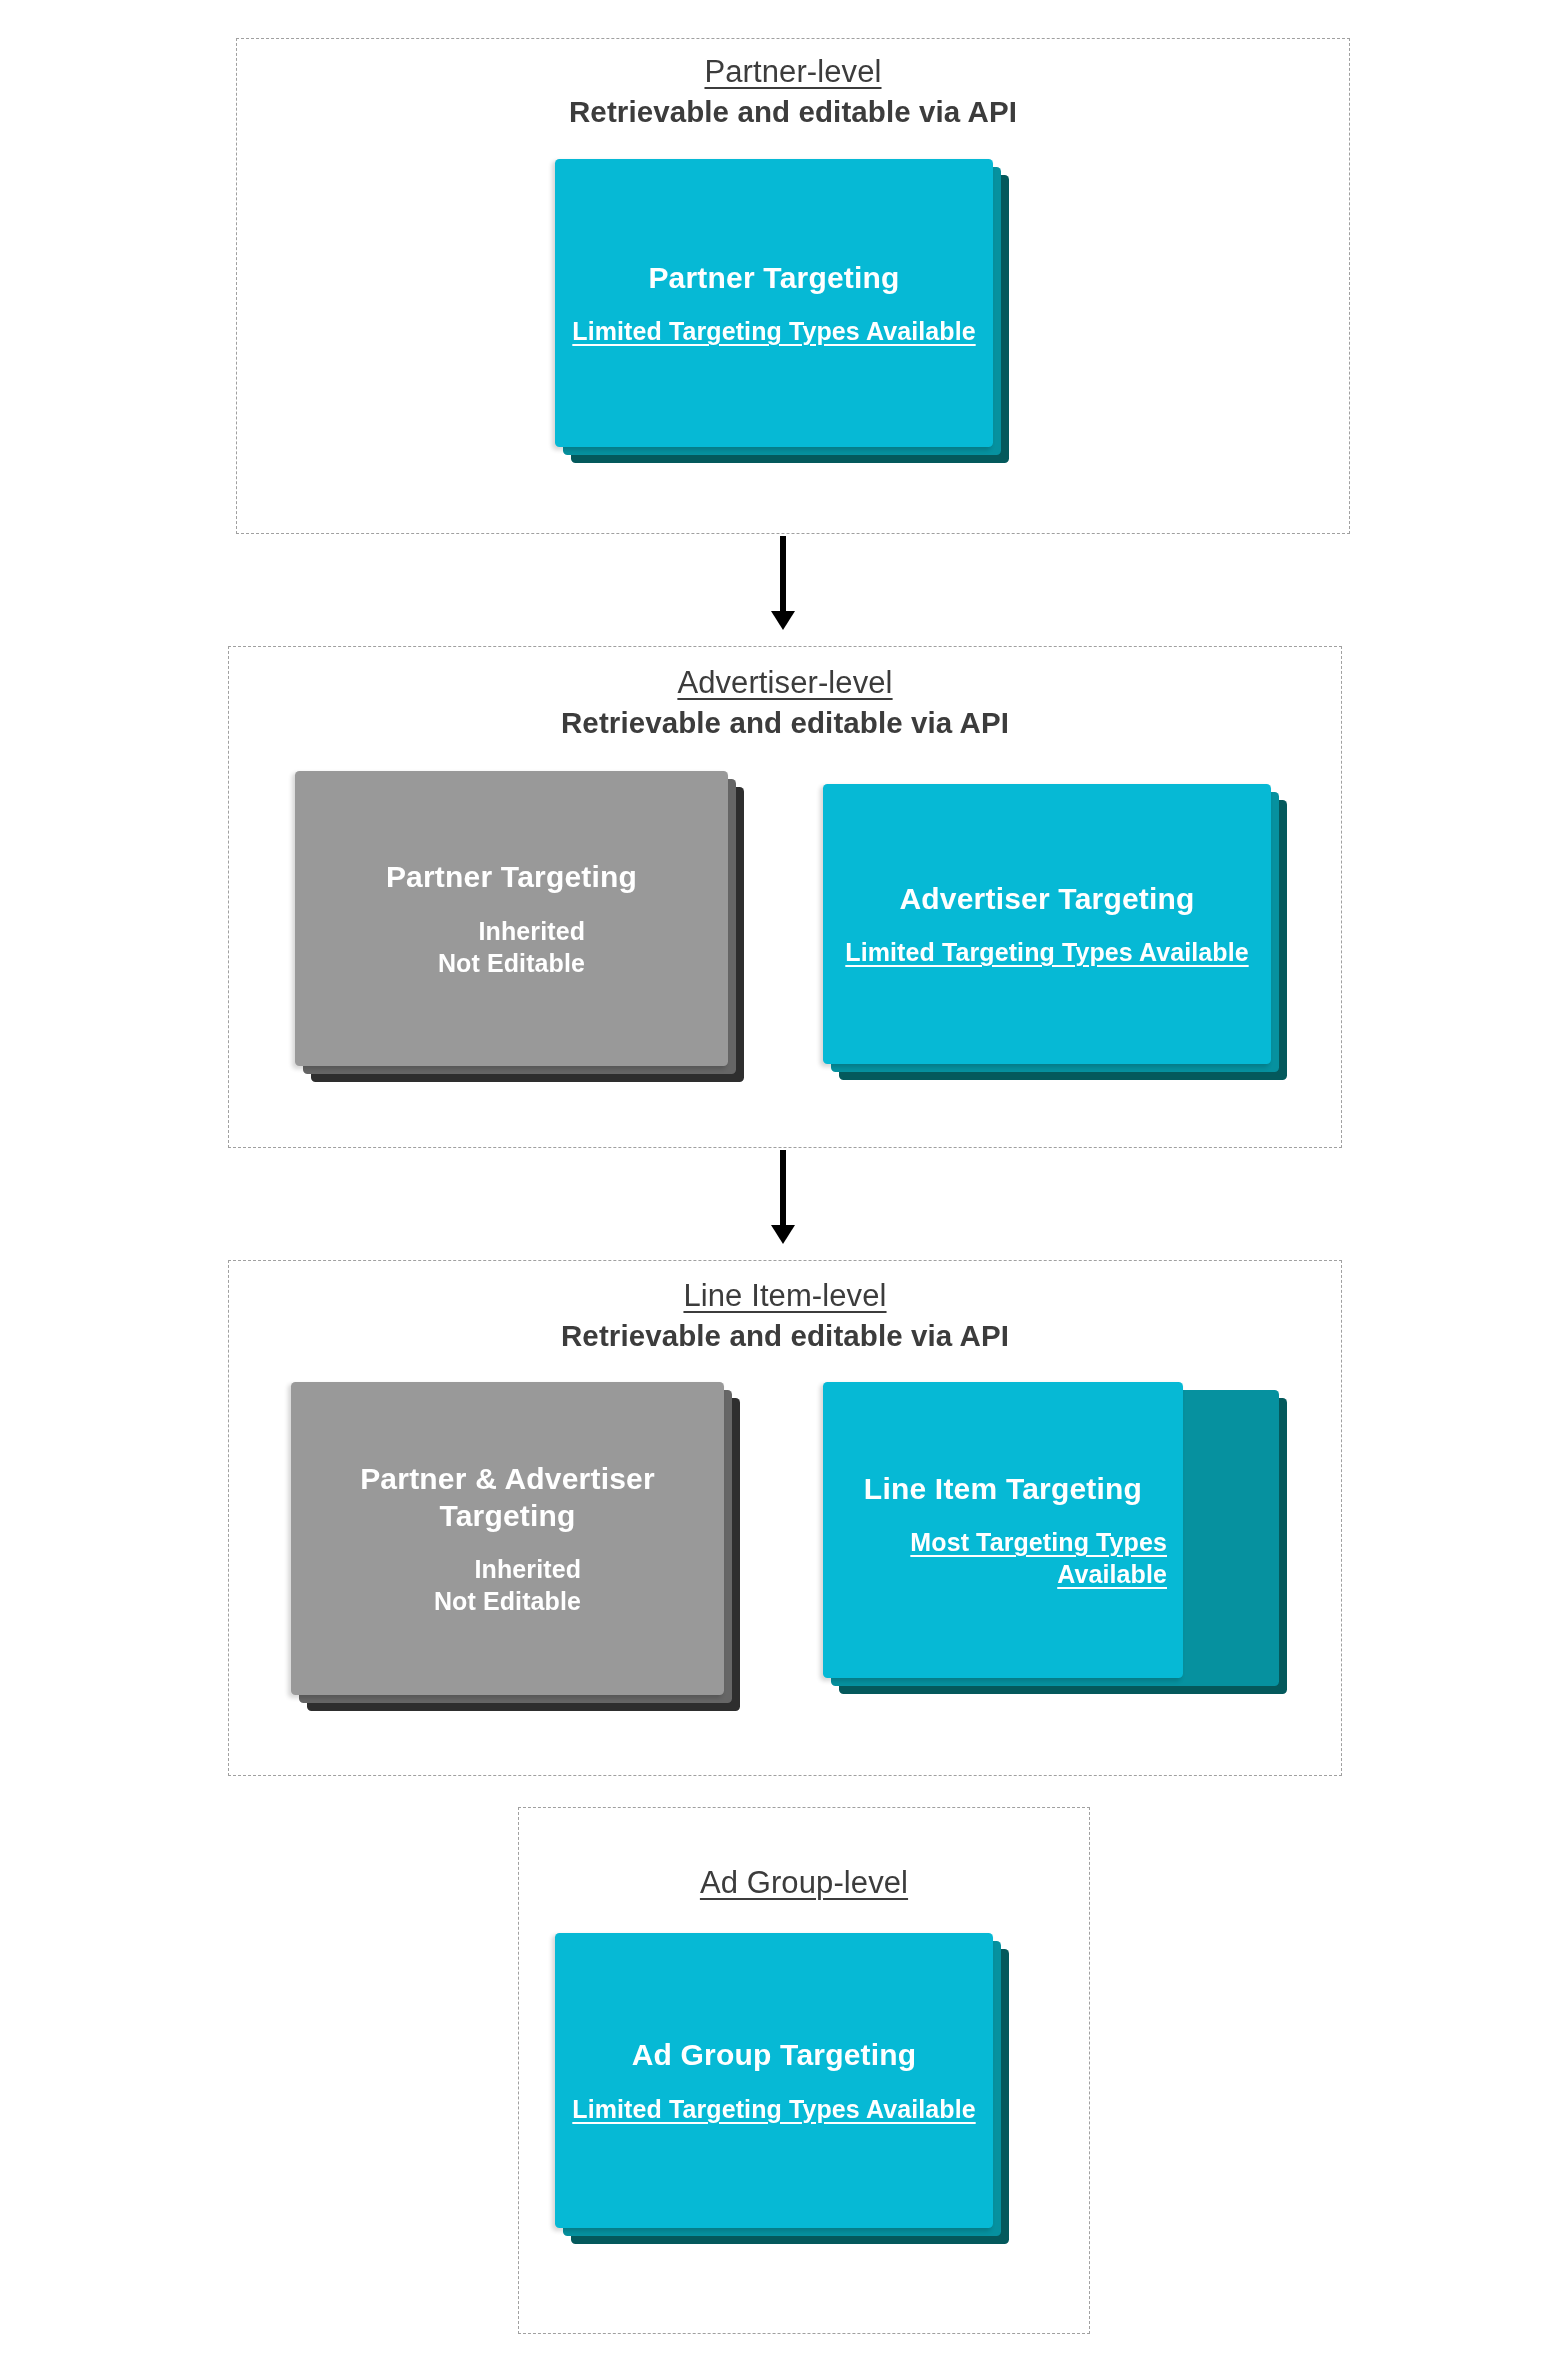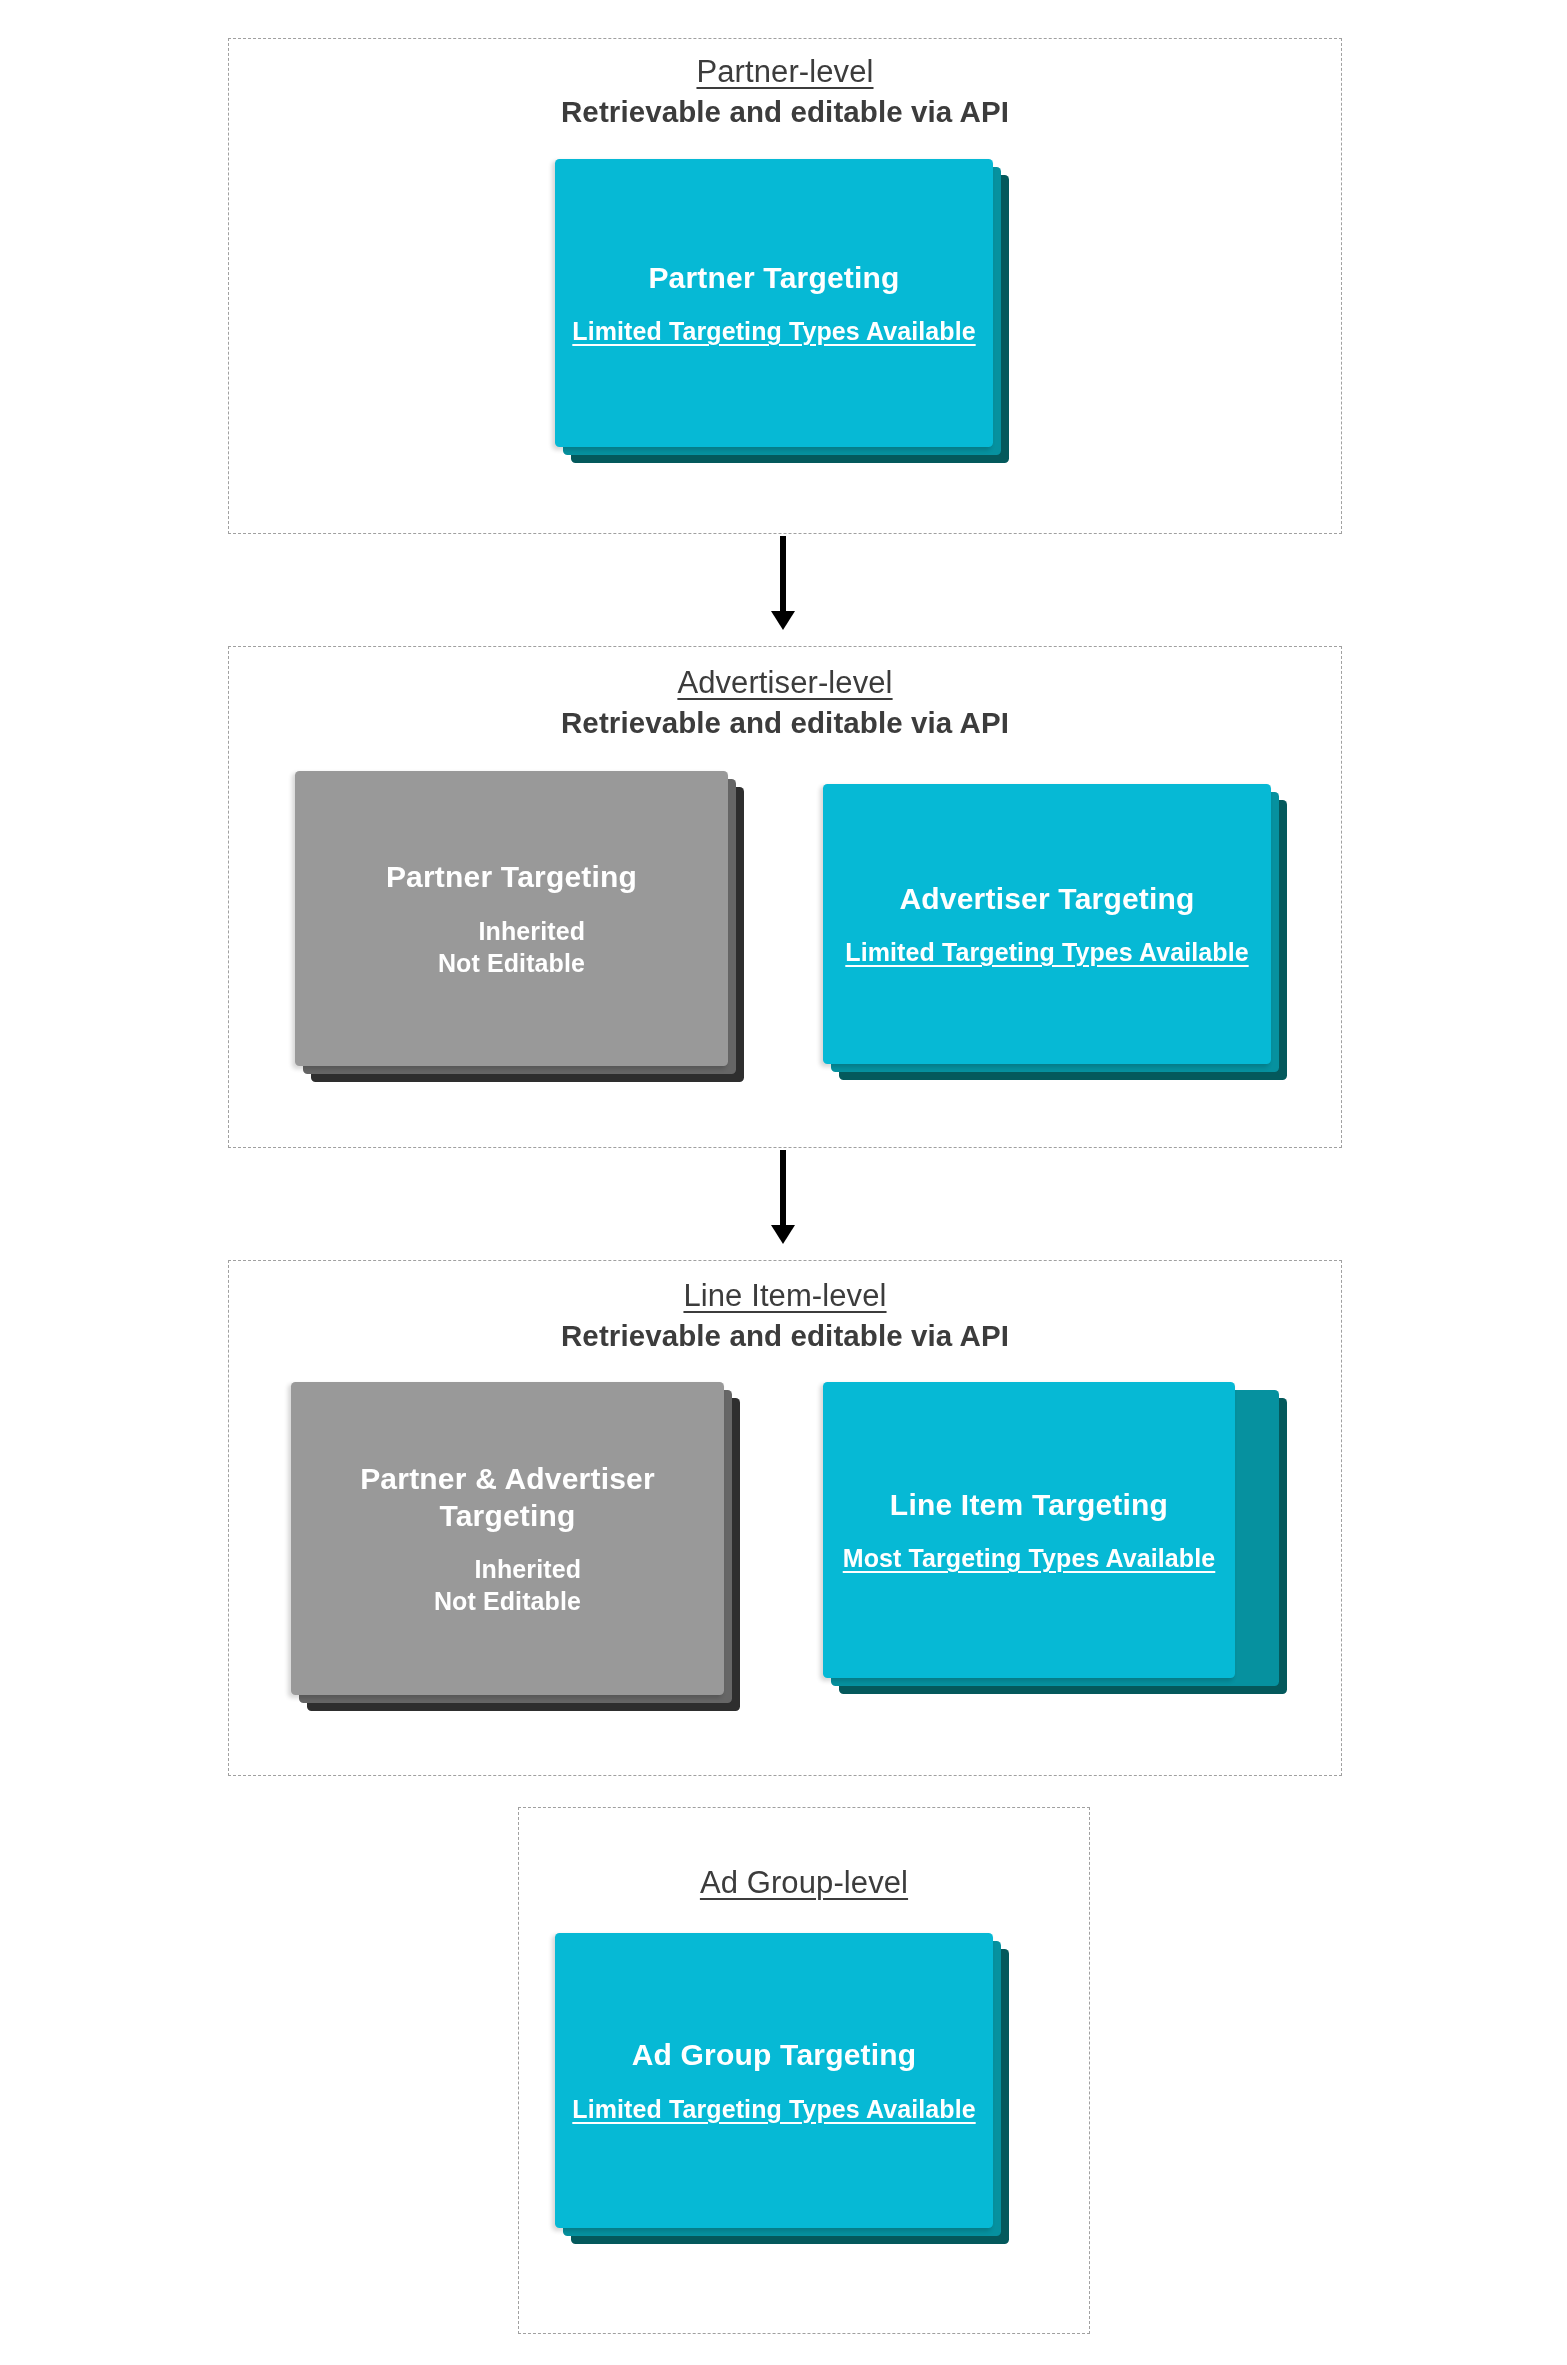--- a/index.html
+++ b/index.html
@@ -123,21 +123,21 @@
     border-left: 12.5px solid transparent;
     border-right: 12.5px solid transparent;
     border-top: 19px solid #000000;
   }
 </style>
 </head>
 <body>
 
 <div class="canvas">
 
-  <div class="section" style="left:228px; top:38px; width:1114px; height:496px;">
+  <div class="section" style="left:236px; top:38px; width:1114px; height:496px;">
     <div class="sec-header" style="top:14.3px;">
       <div class="sec-title">Partner-level</div>
       <div class="sec-sub">Retrievable and editable via API</div>
     </div>
   </div>
 
   <div class="stack cy" style="left:555px; top:159px; width:438px; height:288px;">
     <div class="layer back" style="width:438px; height:288px;"></div>
     <div class="layer mid" style="width:438px; height:288px;"></div>
     <div class="layer front" style="width:438px; height:288px;">
@@ -193,21 +193,21 @@
     <div class="layer front" style="width:433px; height:313px;">
       <div class="card-title">Partner &amp; Advertiser Targeting</div>
       <div class="card-sub" style="white-space:pre-line;">Inherited
 Not Editable</div>
     </div>
   </div>
 
   <div class="stack cy" style="left:823px; top:1382px; width:448px; height:296px;">
     <div class="layer back" style="width:448px; height:296px;"></div>
     <div class="layer mid" style="width:448px; height:296px;"></div>
-    <div class="layer front" style="width:412px; height:296px;">
+    <div class="layer front" style="width:360px; height:296px;">
       <div class="card-title">Line Item Targeting</div>
       <div class="card-sub underlined">Most Targeting Types Available</div>
     </div>
   </div>
 
   <div class="section" style="left:518px; top:1807px; width:572px; height:527px;">
     <div class="sec-header" style="top:16px;margin-top:40px;">
       <div class="sec-title">Ad Group-level</div>
     </div>
   </div>

